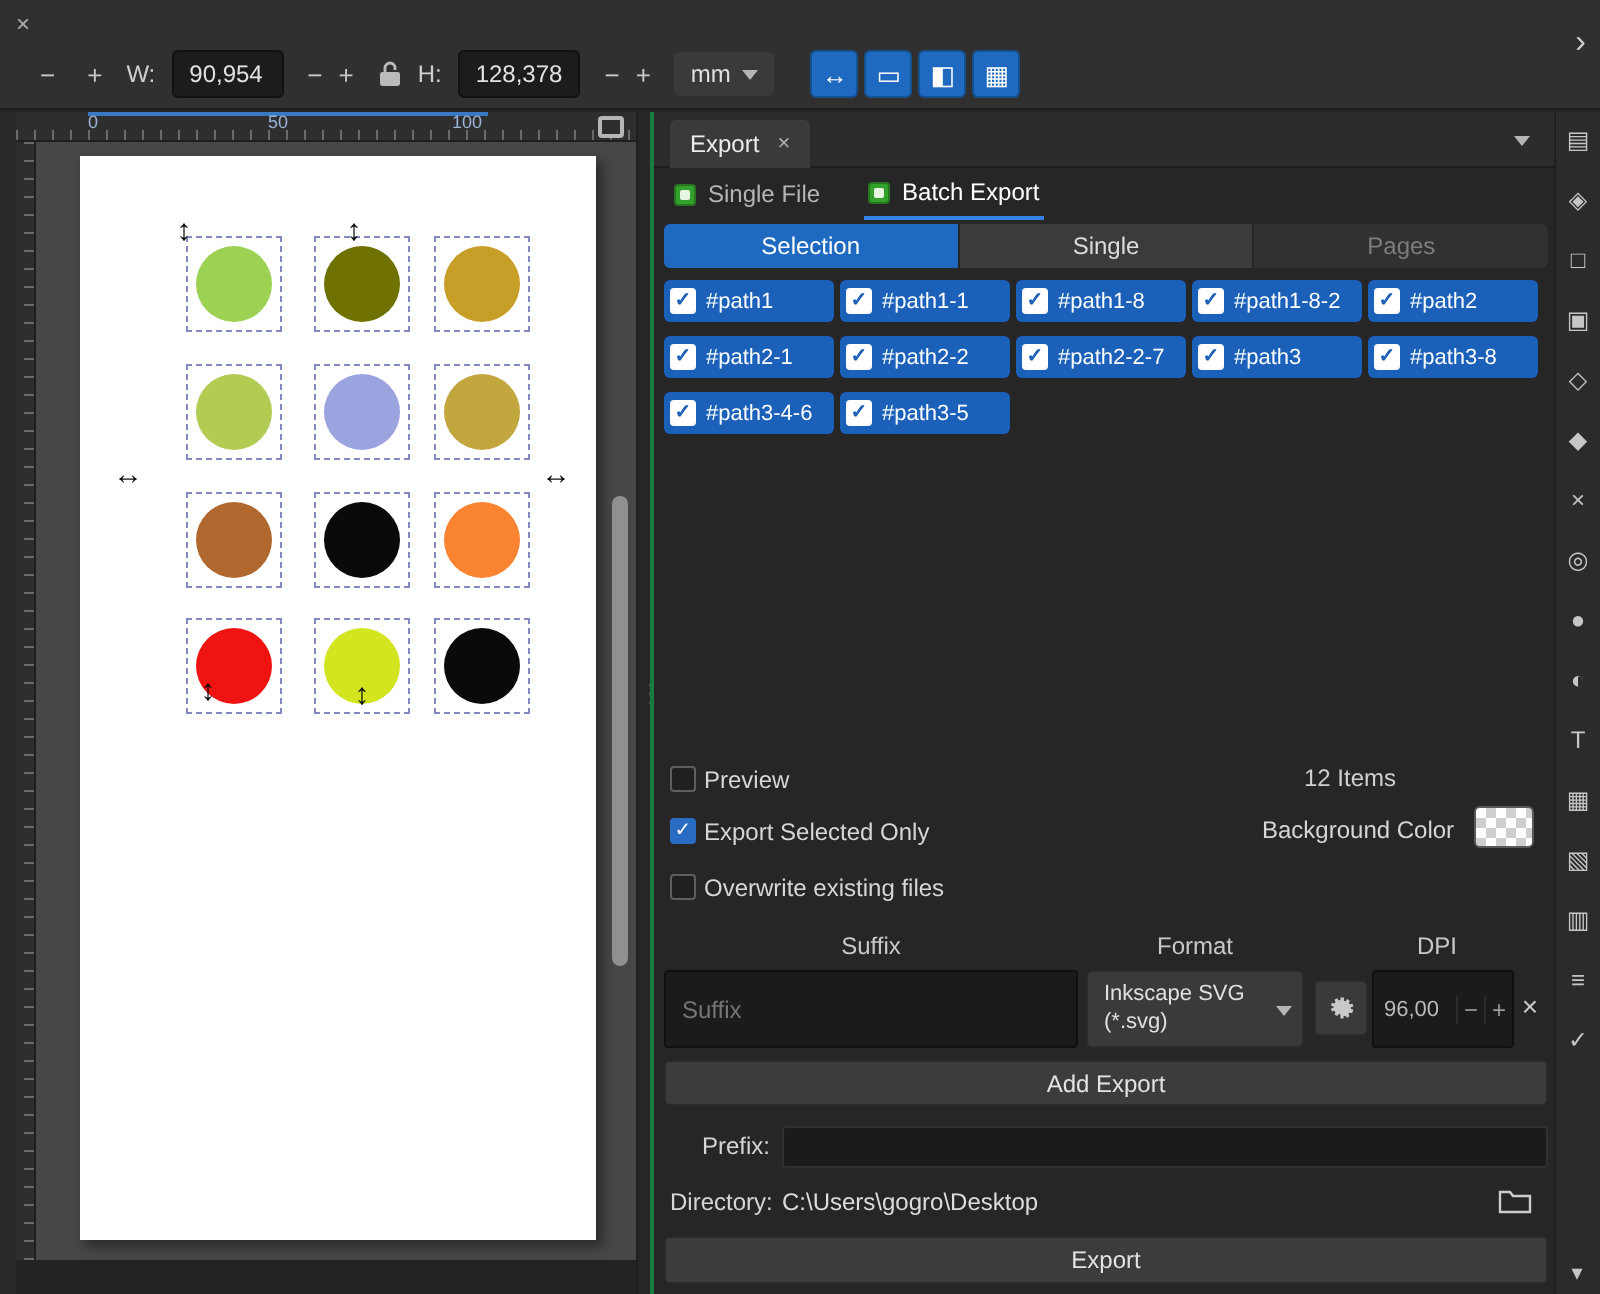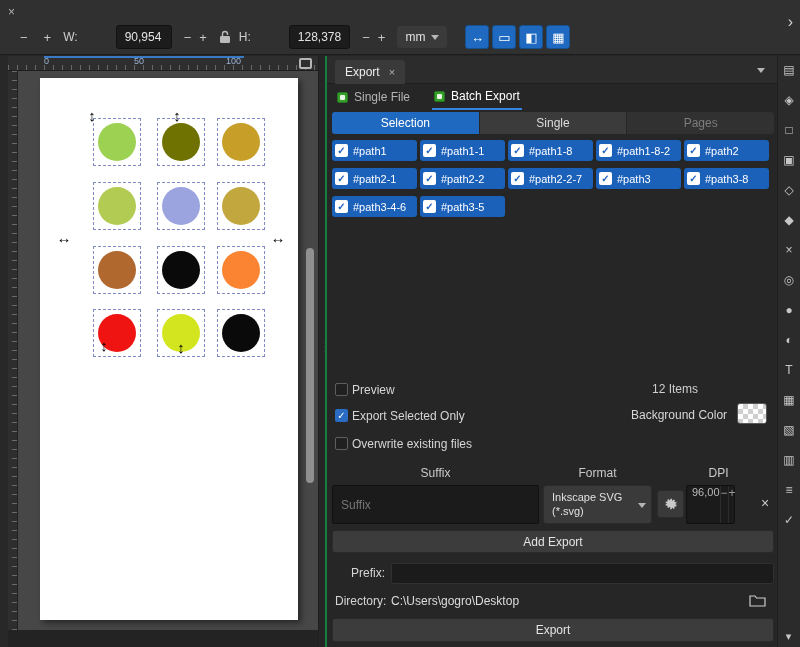--- a/index.html
+++ b/index.html
@@ -10,21 +10,21 @@
     font-family:"Liberation Sans", sans-serif; font-size:12px;
   }
   .abs { position:absolute; }
 
   
   .topbar { left:0; top:0; width:800px; height:55px; background:#303030; border-bottom:1px solid #1c1c1c; }
   .topbar-close { left:8px; top:5px; color:#b0b0b0; font-size:12px; }
   .tb-row { left:16px; top:23px; height:28px; display:flex; align-items:center; gap:8px; }
   .spinchar { color:#c8c8c8; font-size:13px; padding:0 4px; cursor:default; }
   .tb-label { color:#cfcfcf; }
-  .field { background:#1c1c1c; border:1px solid #121212; border-radius:3px; padding:4px 8px; color:#e2e2e2; min-width:56px;margin-left:30px; }
+  .field { background:#1c1c1c; border:1px solid #121212; border-radius:3px; padding:4px 8px; color:#e2e2e2; min-width:56px; }
   .spin-group { display:flex; align-items:center; }
   .unitdrop { background:#3a3a3a; border-radius:3px; padding:4px 8px; display:flex; align-items:center; gap:6px; color:#e0e0e0; }
   .tri-down { width:0; height:0; border-left:4px solid transparent; border-right:4px solid transparent; border-top:5px solid #b5b5b5; }
   .scale-group { display:flex; gap:3px; margin-left:10px; }
   .bluebtn { width:24px; height:24px; background:#1f6ac0; border:1px solid #15508f; border-radius:3px; color:#fff;
              display:flex; align-items:center; justify-content:center; font-size:13px; }
   .tb-overflow { right:7px; top:13px; color:#cfcfcf; font-size:16px; }
 
   
   .toolbox-strip { left:0; top:56px; width:8px; height:591px; background:#282828; }
@@ -97,22 +97,22 @@
   .ch-dpi { left:359px; width:65px; }
 
   .suffix-input { position:absolute; left:5px; top:429px; width:207px; height:39px; background:#1b1b1b;
     border:1px solid #101010; border-radius:2px; color:#ddd; padding:0 8px; font-family:"Liberation Sans",sans-serif; font-size:12px; }
   .suffix-input::placeholder { color:#767676; }
   .formatdrop { position:absolute; left:216px; top:429px; width:109px; height:39px; background:#3a3a3a; border:1px solid #2b2b2b;
     border-radius:3px; display:flex; align-items:center; color:#e0e0e0; font-size:11px; padding:2px 16px 2px 8px; line-height:1.25; }
   .formatdrop .tri-down { position:absolute; right:5px; top:17px; }
   .gearbtn { position:absolute; left:330px; top:434px; width:27px; height:28px; background:#3a3a3a; border:1px solid #2b2b2b;
     border-radius:3px; display:flex; align-items:center; justify-content:center; }
-  .dpigroup { position:absolute; left:359px; top:429px; width:49px; height:39px; background:#1b1b1b; border:1px solid #101010;
-    border-radius:2px; display:flex; }
+  .dpigroup { position:absolute; left:359px; top:429px; width:71px; height:39px; background:#1b1b1b; border:1px solid #101010;
+    border-radius:2px; display:flex; align-items:center; }
   .dpival { flex:1; padding-left:5px; color:#b9b9b9; font-size:11px; }
   .dpibtn { width:14px; text-align:center; color:#9a9a9a; font-size:12px; border-left:1px solid #2c2c2c; }
   .removex { position:absolute; left:430px; top:439px; width:16px; height:18px; color:#c9c9c9; font-size:14px; text-align:center; }
 
   .panelbtn { position:absolute; left:5px; width:442px; background:#3c3c3c; border:1px solid #2a2a2a; border-radius:3px;
     color:#e3e3e3; display:flex; align-items:center; justify-content:center; }
   .addexport { top:474px; height:23px; }
   .exportbtn { top:562px; height:24px; }
 
   .prefix-label { position:absolute; left:8px; top:510px; width:50px; text-align:right; color:#d6d6d6; }

